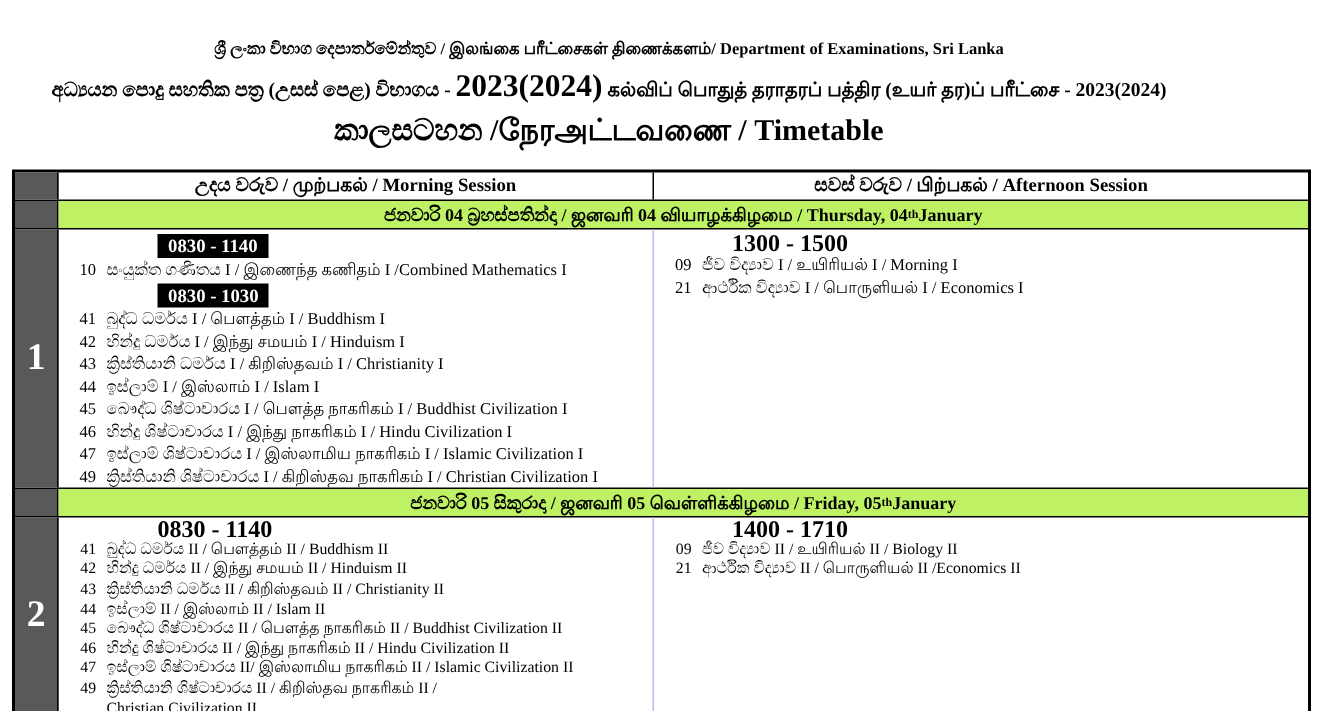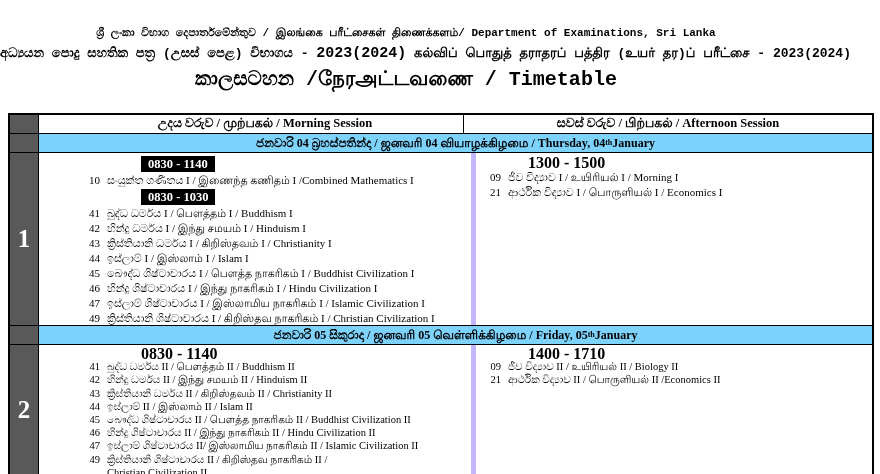--- a/index.html
+++ b/index.html
@@ -2,55 +2,55 @@
 <html><head>
 <meta charset="utf-8">
 <style>
   html,body{margin:0;padding:0;}
   body{
     width:880px;height:474px;background:#ffffff;color:#000;
     font-family:"Liberation Serif","DejaVu Serif",serif;
     position:relative;overflow:hidden;
   }
   
-  .doc-header{position:absolute;top:27px;left:0;width:812px;text-align:center;font-family:Liberation Mono, monospace;}
+  .doc-header{position:absolute;top:27px;left:0;width:812px;text-align:center;}
   .h-line1{font-size:11px;font-weight:bold;white-space:nowrap;}
   .h-line2{font-size:13px;font-weight:bold;margin-top:5px;white-space:nowrap;}
-  .h-line2 .year{font-size:15px;}
+  .h-line2 .year{font-size:21px;}
   .h-line3{font-size:11.5px;font-weight:bold;margin-top:1px;}
   .h-title{font-size:20px;font-weight:bold;margin-top:6px;}
   
   .tt{
     position:absolute;left:8px;top:113px;width:862px;
     border:2px solid #000;background:#fff;
   }
   .row{display:flex;}
   .num-col{
     flex:0 0 28px;width:28px;background:#595959;border-right:1px solid #000;
     display:flex;align-items:center;justify-content:center;
     color:#fff;font-weight:bold;font-size:25px;
   }
   .sess-row{height:18px;border-bottom:1px solid #000;}
   .sess-cell{
     display:flex;align-items:center;justify-content:center;
     font-weight:bold;font-size:12.5px;white-space:nowrap;overflow:hidden;
   }
-  .sess-morning{flex:0 0 396px;width:396px;border-right:1px solid #000;margin-left:28px;}
+  .sess-morning{flex:0 0 396px;width:396px;border-right:1px solid #000;}
   .sess-afternoon{flex:1;}
   .date-row{height:18px;border-bottom:1px solid #000;}
   .date-cell{
-    flex:1;background:#7dd3fc;display:flex;align-items:center;justify-content:center;
+    flex:1;background:#bef264;display:flex;align-items:center;justify-content:center;
     font-weight:bold;font-size:12px;white-space:nowrap;overflow:hidden;
   }
   .date-cell sup{font-size:8px;line-height:0;}
   .content-row{align-items:stretch;}
   .content-row.day1{height:172px;border-bottom:1px solid #000;}
   .content-row.day2{height:129px;}
   .sess-body{padding:2px 2px 0 4px;overflow:hidden;}
-  .m-body{flex:0 0 390px;width:390px;border-right:5px solid #c4b5fd;margin-left:36px;}
+  .m-body{flex:0 0 390px;width:390px;border-right:1px solid #c4b5fd;}
   .a-body{flex:1;}
   .day1 .sess-body{font-size:11px;line-height:15px;}
   .day2 .sess-body{font-size:10.5px;line-height:13.2px;}
   .time-badge{
     display:inline-block;background:#000;color:#fff;font-weight:bold;
     font-size:12.5px;line-height:16px;padding:0 7px;margin:1px 0 1px 62px;
   }
   .time-plain{font-weight:bold;font-size:16px;margin-left:62px;white-space:nowrap;}
   .a-body .time-plain{margin-left:48px;}
   .subj{display:flex;white-space:nowrap;}

